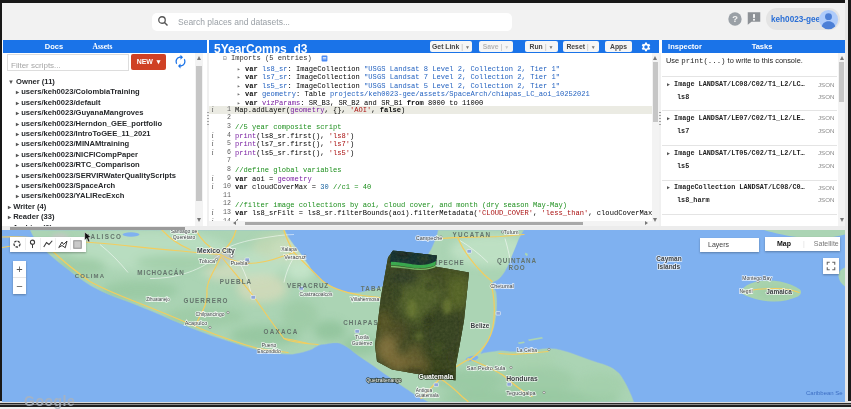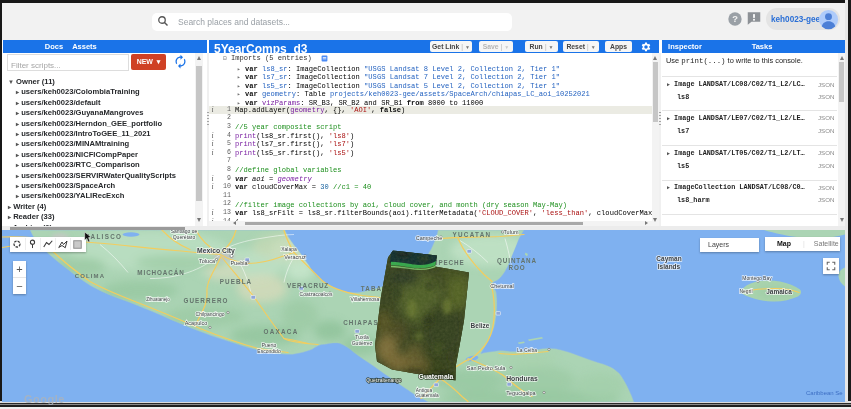--- a/index.html
+++ b/index.html
@@ -53,21 +53,21 @@
   #divider{position:absolute;left:2px;top:226px;width:843px;height:3.5px;background:#ececec;}
   #lhthumb{position:absolute;left:10px;top:226.5px;width:175px;height:3px;background:#9a9a9a;}
   #map{position:absolute;left:2px;top:229.5px;width:843px;height:171.5px;}
   
   .mapbox{position:absolute;background:#fff;box-shadow:0 1px 2px rgba(0,0,0,.3);}
   #mzoom{left:13px;top:261px;width:13px;height:33px;}
   #mzoom div{width:13px;height:16px;text-align:center;font-size:11px;color:#555;line-height:16px;}
   #layersbtn{left:700px;top:238px;width:59px;height:13.5px;font-size:7px;color:#444;line-height:14px;padding-left:8px;box-sizing:border-box;}
   #mapsat{left:765px;top:236.5px;width:75px;height:14px;font-size:7px;line-height:14px;}
   #fullscr{left:823px;top:258px;width:16px;height:16px;}
-  #gwater{position:absolute;left:24px;top:393px;font-size:11px;color:#aab3bd;font-weight:700;letter-spacing:0.5px;opacity:0.85;}
+  #gwater{position:absolute;left:24px;top:393px;font-size:14px;color:#aab3bd;font-weight:700;letter-spacing:0.5px;opacity:0.85;}
 </style>
 </head>
 <body>
 <div id="app">
   <div class="abs" style="left:845px;top:0;width:2.5px;height:409px;background:#e8e8e8;"></div>
   <div class="abs" style="left:847.5px;top:0;width:3px;height:409px;background:#1b1b1b;"></div>
   <div class="abs" style="left:850.5px;top:0;width:0.5px;height:409px;background:#bbb;"></div>
   <div class="abs" style="left:0;top:401px;width:851px;height:1.5px;background:#dcdcdc;"></div>
   <div class="abs" style="left:0;top:402.5px;width:851px;height:1.5px;background:#2a2a2a;"></div>
   <div class="abs" style="left:0;top:404px;width:851px;height:1px;background:#8a8a8a;"></div>
@@ -95,21 +95,21 @@
   <div id="username">keh0023-gee</div>
   <svg class="abs" style="left:817px;top:7.5px" width="23" height="23" viewBox="0 0 24 24">
       <circle cx="12" cy="12" r="10" fill="#aecbfa"></circle>
       <circle cx="12" cy="9" r="3.6" fill="#4c7fd6"></circle>
       <path d="M5 19.2c1-4 4-5.4 7-5.4s6 1.4 7 5.4a10 10 0 0 1-14 0z" fill="#4c7fd6"></path>
     </svg>
 
   <div class="tabbar" style="left:3px;width:204px;"></div>
   <div class="tab active" style="left:4px;width:37px;">Scripts</div>
   <div class="tab" style="left:38px;width:32px;">Docs</div>
-  <div class="tab" style="left:66px;width:37px;">Assets</div>
+  <div class="tab" style="left:84px;width:37px;font-family:Liberation Serif, serif;">Assets</div>
   <div class="panelbody" style="left:3px;width:204px;"></div>
   <div id="lfilter"></div>
     <div id="lfiltertxt">Filter scripts...</div>
   <div id="newbtn">NEW&nbsp;&nbsp;▾</div>
   <svg class="abs" style="left:173px;top:54px" width="15" height="15" viewBox="0 0 24 24">
       <path fill="#1a73e8" d="M12 6V9l4-4-4-4v3c-4.42 0-8 3.58-8 8 0 1.57.46 3.03 1.24 4.26L6.7 14.8A5.87 5.87 0 0 1 6 12c0-3.31 2.69-6 6-6zm6.76 1.74L17.3 9.2c.44.84.7 1.79.7 2.8 0 3.31-2.69 6-6 6v-3l-4 4 4 4v-3c4.42 0 8-3.58 8-8 0-1.57-.46-3.03-1.24-4.26z"></path>
     </svg>
   <div id="ltree">
     <div class="trow" style="top:77px;left:8px;"><span class="arr">▼</span> Owner (11)</div>
     <div class="trow" style="top:87.4px;left:16px;"><span class="arr">▸</span> users/keh0023/ColombiaTraining</div>
@@ -180,21 +180,21 @@
     <div class="ginfo" style="top:130.7px;">i</div>
     <div class="ginfo" style="top:156.5px;">i</div>
     <div class="ginfo" style="top:165.1px;">i</div>
 
     <div class="abs code" style="left:26px;top:53.3px;">Map.addLayer(<span class="pur">geometry</span>, {}, <span class="str">'AOI'</span>, <span class="kw">false</span>)</div>
     <div class="abs code com" style="left:26px;top:70.5px;">//5 year composite script</div>
     <div class="abs code" style="left:26px;top:79.1px;"><span class="pur">print</span>(ls8_sr.first(), <span class="str">'ls8'</span>)</div>
     <div class="abs code" style="left:26px;top:87.7px;"><span class="pur">print</span>(ls7_sr.first(), <span class="str">'ls7'</span>)</div>
     <div class="abs code" style="left:26px;top:96.3px;"><span class="pur">print</span>(ls5_sr.first(), <span class="str">'ls5'</span>)</div>
     <div class="abs code com" style="left:26px;top:113.7px;">//define global variables</div>
-    <div class="abs code" style="left:26px;top:122.3px;font-style:italic;"><span class="kw">var</span> aoi = <span class="pur">geometry</span></div>
+    <div class="abs code" style="left:26px;top:122.3px;"><span class="kw">var</span> aoi = <span class="pur">geometry</span></div>
     <div class="abs code" style="left:26px;top:130.9px;"><span class="kw">var</span> cloudCoverMax = <span class="num">30</span> <span class="com">//c1 = 40</span></div>
     <div class="abs code com" style="left:26px;top:148.1px;">//filter image collections by aoi, cloud cover, and month (dry season May-May)</div>
     <div class="abs code" style="left:26px;top:156.7px;"><span class="kw">var</span> ls8_srFilt = ls8_sr.filterBounds(aoi).filterMetadata(<span class="str">'CLOUD_COVER'</span>, <span class="str">'less_than'</span>, cloudCoverMax).filt</div>
     <div class="abs code" style="left:26px;top:165.3px;">(</div>
   </div>
 
   <div class="sb" style="left:651.5px;top:53px;width:7px;height:173px;"></div>
   <div class="sbthumb" style="left:652.5px;top:62px;width:5px;height:60px;"></div>
   <div class="sb" style="left:209px;top:221px;width:443px;height:5px;"></div>
     <div class="abs" style="left:233px;top:221.4px;width:0;height:0;border-top:2.2px solid transparent;border-bottom:2.2px solid transparent;border-right:3.5px solid #777;"></div>

